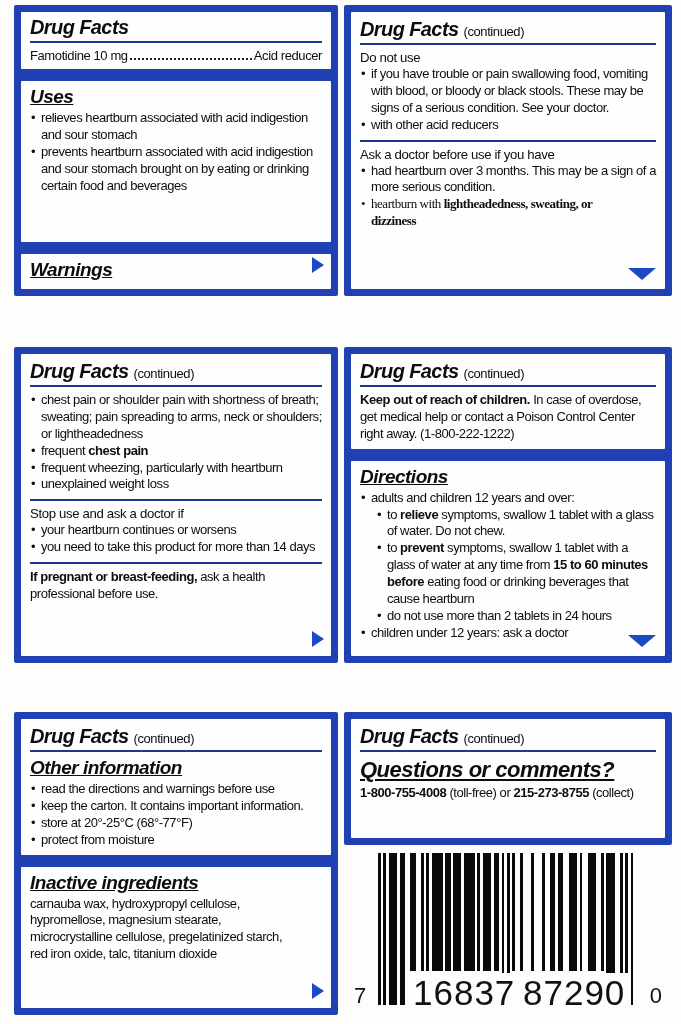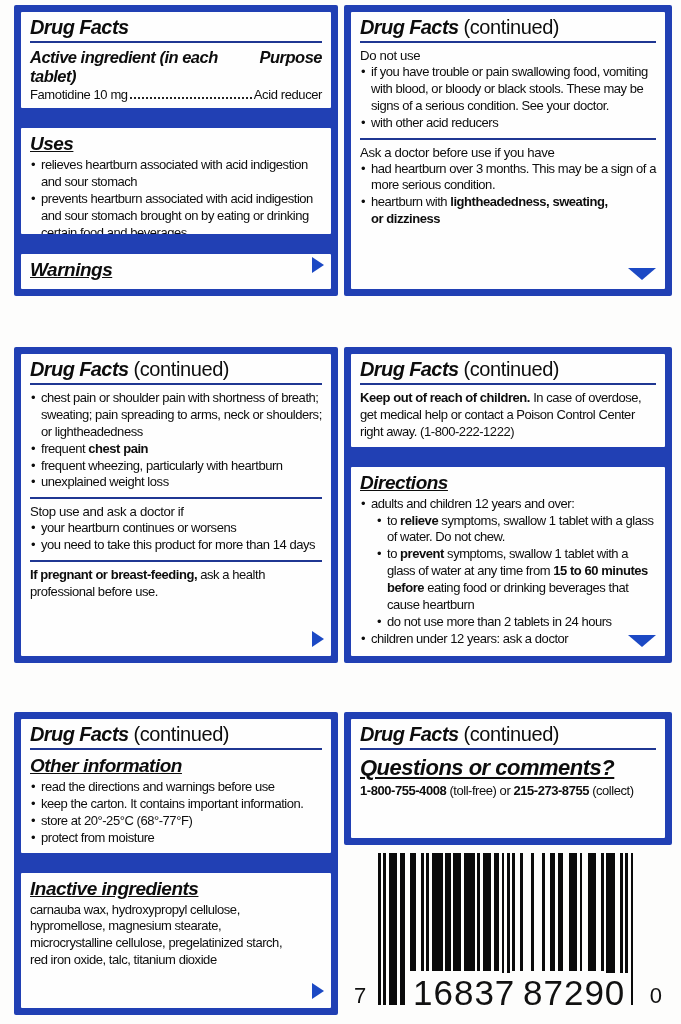--- a/index.html
+++ b/index.html
@@ -1,25 +1,25 @@
 <!DOCTYPE html>
 <html><head>
 <meta charset="utf-8">
 <style>
   html,body{margin:0;padding:0;background:#ffffff;}
   #canvas{position:relative;width:681px;height:1024px;background:#fdfdfc;overflow:hidden;
           font-family:"Liberation Sans", sans-serif;color:#0d0d0d;}
   .panel{position:absolute;background:#2140b4;padding:7px;box-sizing:border-box;
-         display:flex;flex-direction:column;gap:20px;border-radius:2px;}
+         display:flex;flex-direction:column;gap:12px;border-radius:2px;}
   .wbox{background:#fefefe;border-radius:1px;padding:4px 9px 6px 9px;position:relative;
         box-sizing:border-box;overflow:hidden;}
   .grow{flex:1;}
   .dftitle{display:flex;align-items:baseline;gap:5px;}
   .df{font-size:20px;font-weight:bold;font-style:italic;letter-spacing:-0.6px;}
-  .cont{font-size:20px;letter-spacing:-0.4px;}
+  .cont{font-size:13px;letter-spacing:-0.4px;margin-top:8px;}
   .trule{border:0;border-top:2.5px solid #1f3692;margin:2px 0 5px 0;}
   .ihead{font-size:19px;font-weight:bold;font-style:italic;letter-spacing:-0.5px;margin:1px 0 2px 0;text-decoration:underline;}
   .sechead{font-weight:normal;font-size:13.2px;letter-spacing:-0.35px;margin:2px 0 1px 0;}
   .txt{font-size:13px;line-height:1.3;letter-spacing:-0.45px;}
   .b{font-weight:bold;}
   .bl{position:relative;padding-left:11px;font-size:13px;line-height:1.3;letter-spacing:-0.45px;}
   .bl::before{content:"\2022";position:absolute;left:1px;top:0;}
   .sub{margin-left:16px;}
   .divider{border:0;border-top:2px solid #1f3692;margin:6px 0 5px 0;}
   .arr-r{width:0;height:0;border-top:8px solid transparent;border-bottom:8px solid transparent;
@@ -48,24 +48,20 @@
 <body>
 
 <div id="canvas">
 
   <div class="panel" style="left:14px;top:5px;width:324px;height:291px;">
     <div class="wbox">
       <div class="dftitle">
         <span class="df">Drug Facts</span>
       </div>
       <hr class="trule">
-      <div class="aihead">
-        <span>Active ingredient (in each tablet)</span>
-        <span>Purpose</span>
-      </div>
       <div class="leader">
         <span>Famotidine 10 mg</span>
         <span class="dots"></span>
         <span>Acid reducer</span>
       </div>
     </div>
     <div class="wbox grow">
       <div class="ihead">Uses</div>
       <div class="bl"><span>relieves heartburn associated with acid indigestion and sour stomach</span></div>
       <div class="bl"><span>prevents heartburn associated with acid indigestion and sour stomach brought on by eating or drinking certain food and beverages</span></div>
@@ -82,21 +78,21 @@
         <span class="df">Drug Facts</span>
         <span class="cont">(continued)</span>
       </div>
       <hr class="trule">
       <div class="sechead">Do not use</div>
       <div class="bl"><span>if you have trouble or pain swallowing food, vomiting with blood, or bloody or black stools. These may be signs of a serious condition. See your doctor.</span></div>
       <div class="bl"><span>with other acid reducers</span></div>
       <hr class="divider">
       <div class="sechead">Ask a doctor before use if you have</div>
       <div class="bl"><span>had heartburn over 3 months. This may be a sign of a more serious condition.</span></div>
-      <div class="bl" style="padding-right:36px;"><span>heartburn with </span><span class="b">lightheadedness, sweating, or dizziness</span></div>
+      <div class="bl" style="padding-right:36px;font-family:Liberation Serif, serif;"><span>heartburn with </span><span class="b">lightheadedness, sweating, or dizziness</span></div>
       <div class="arr-d"></div>
     </div>
   </div>
 
   <div class="panel" style="left:14px;top:347px;width:324px;height:316px;">
     <div class="wbox grow">
       <div class="dftitle">
         <span class="df">Drug Facts</span>
         <span class="cont">(continued)</span>
       </div>

